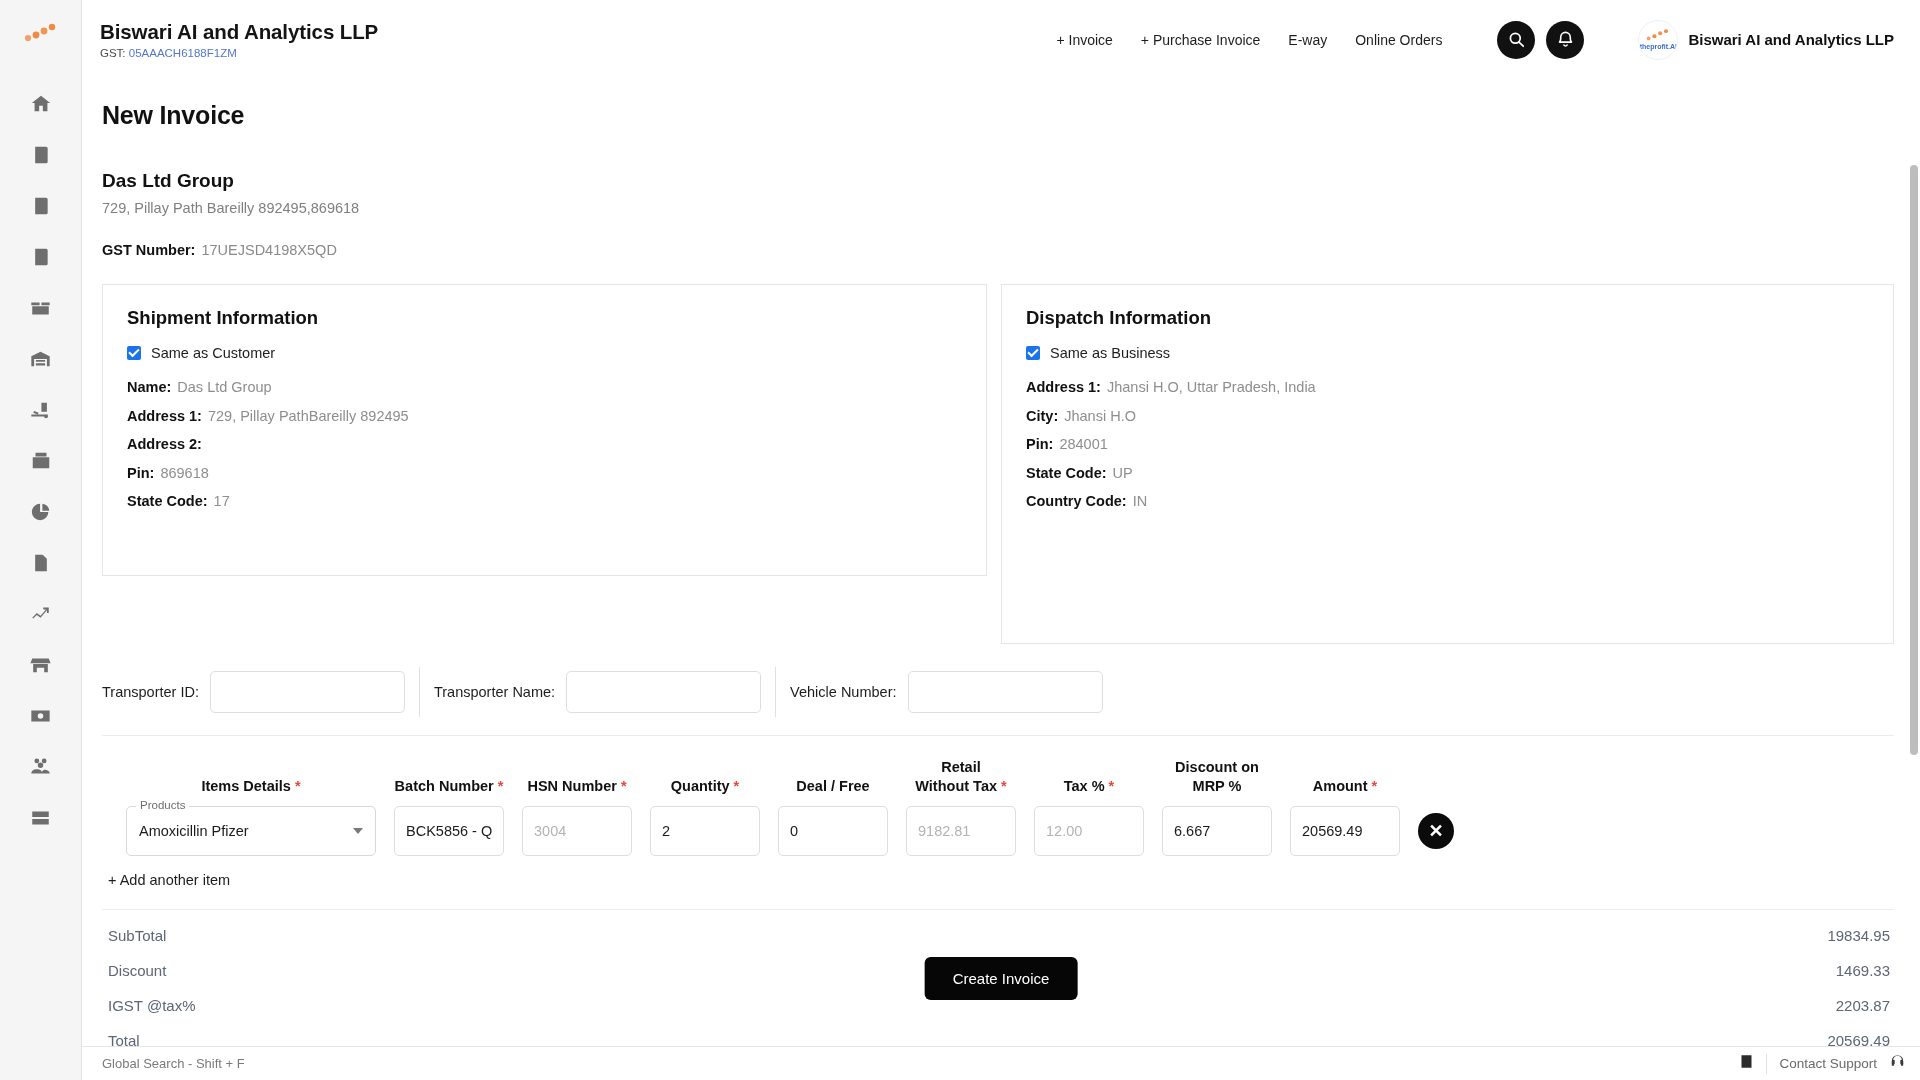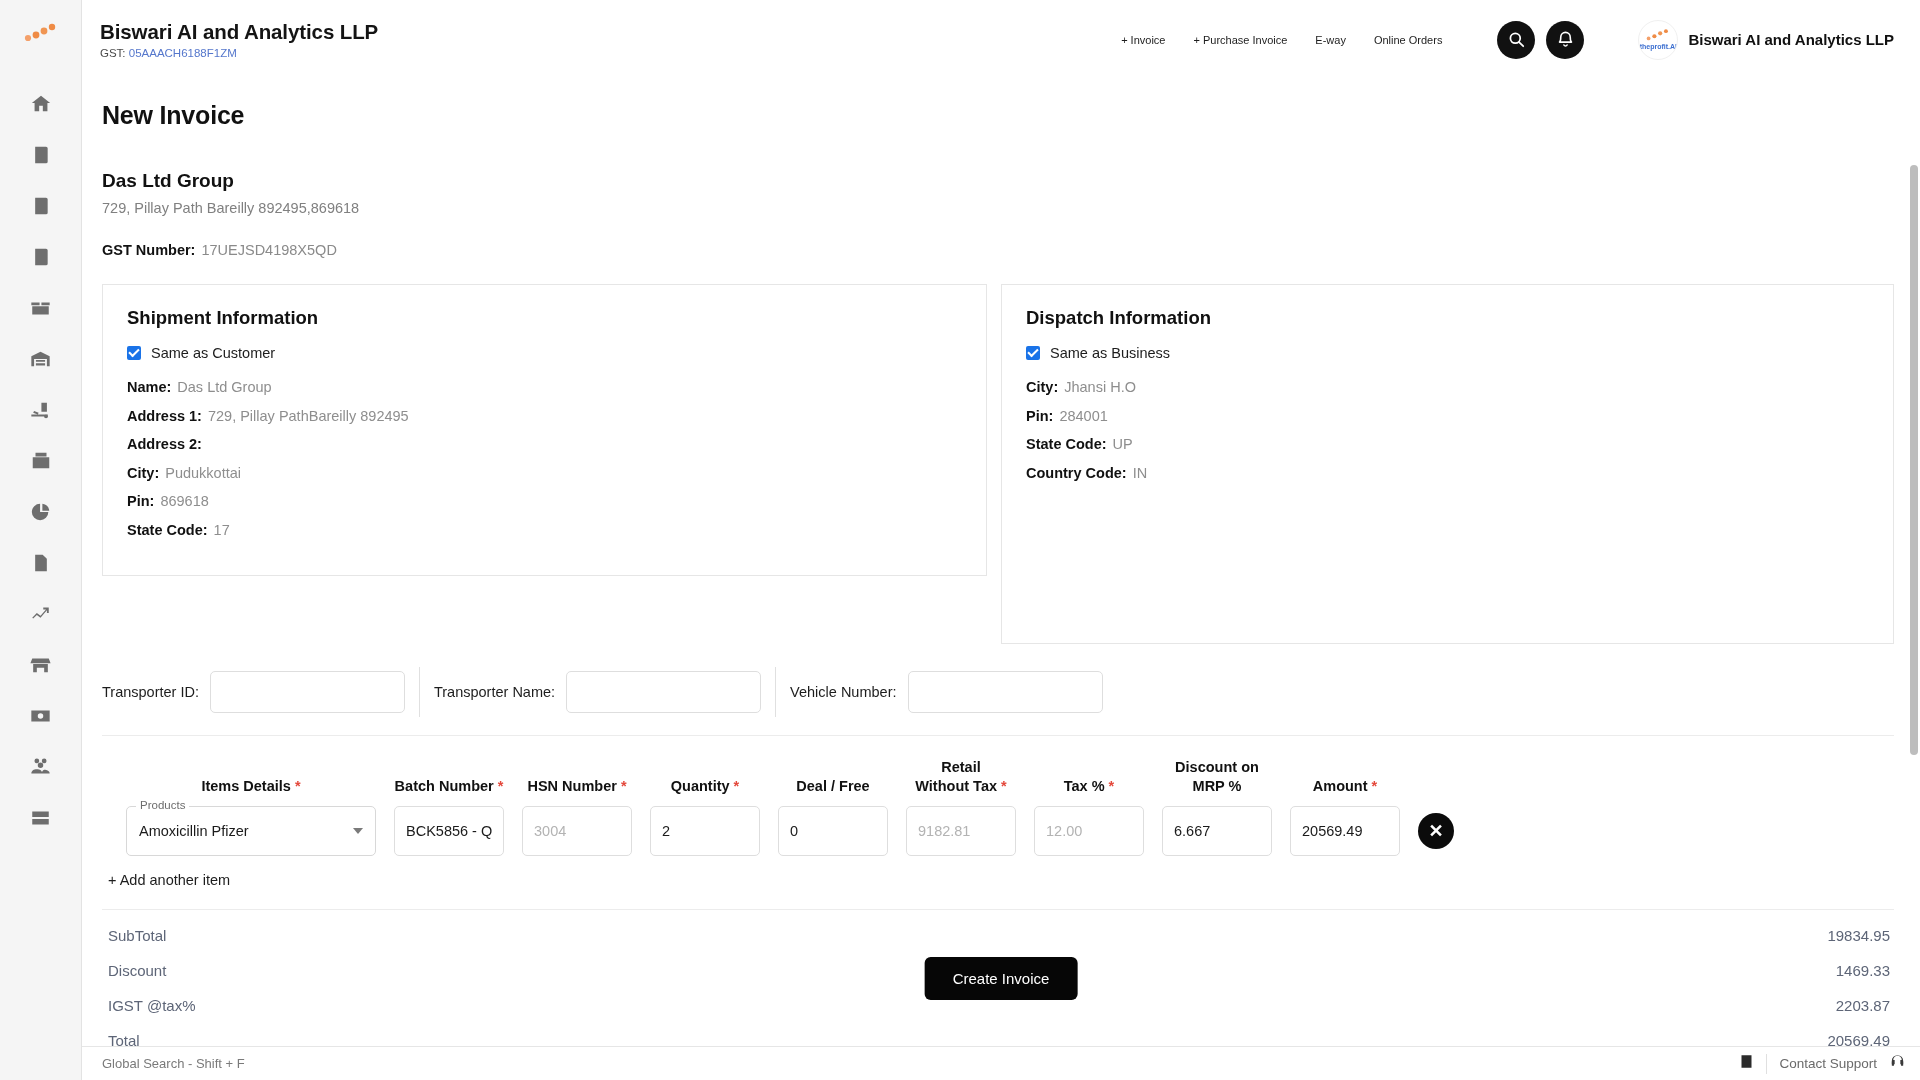--- a/index.html
+++ b/index.html
@@ -34,21 +34,21 @@
     font-size: 20.5px; font-weight: bold; color: #141414; letter-spacing: -0.1px;
   }
   #brandblock .b-gst {
     font-size: 11.5px; color: #4a4a4a; margin-top: 3px;
   }
   #brandblock .b-gst b { font-weight: normal; }
   #brandblock .b-gst span.val { color: #5577cc; }
 
   #navlinks { margin-left: auto; display: flex; align-items: center; gap: 28px; }
   #navlinks a {
-    font-size: 11px; color: #1d1d1d; text-decoration: none; white-space: nowrap;
+    font-size: 14px; color: #1d1d1d; text-decoration: none; white-space: nowrap;
     cursor: pointer;
   }
   .circ-btn {
     width: 38px; height: 38px; border-radius: 50%; background: #111;
     display: flex; align-items: center; justify-content: center; cursor: pointer;
   }
   #icons-group { display: flex; align-items: center; gap: 11px; margin-left: 27px; }
   #acct { display: flex; align-items: center; gap: 10px; margin-left: 26px; cursor: pointer; }
   #acct .avatar {
     width: 40px; height: 40px; border-radius: 50%; background: #fff;
@@ -325,33 +325,33 @@
     <div class="panel" id="panel-ship">
       <h3>Shipment Information</h3>
       <div class="chk-row">
         <span class="chk"></span>
         <span>Same as Customer</span>
       </div>
       <div class="fields">
         <div class="fld"><span>Name:</span><span class="v">Das Ltd Group</span></div>
         <div class="fld"><span>Address 1:</span><span class="v">729, Pillay PathBareilly 892495</span></div>
         <div class="fld"><span>Address 2:</span><span class="v"></span></div>
-        <div class="fld"><span>City:</span><span class="v">Pudukkottai</span></div>
         <div class="fld"><span>Pin:</span><span class="v">869618</span></div>
         <div class="fld"><span>State Code:</span><span class="v">17</span></div>
       </div>
     </div>
 
     <div class="panel" id="panel-disp">
       <h3>Dispatch Information</h3>
       <div class="chk-row">
         <span class="chk"></span>
         <span>Same as Business</span>
       </div>
       <div class="fields">
+        <div class="fld"><span>Address 1:</span><span class="v">Jhansi H.O, Uttar Pradesh, India</span></div>
         <div class="fld"><span>City:</span><span class="v">Jhansi H.O</span></div>
         <div class="fld"><span>Pin:</span><span class="v">284001</span></div>
         <div class="fld"><span>State Code:</span><span class="v">UP</span></div>
         <div class="fld"><span>Country Code:</span><span class="v">IN</span></div>
       </div>
     </div>
   </div>
 
   
   <div id="transport">

